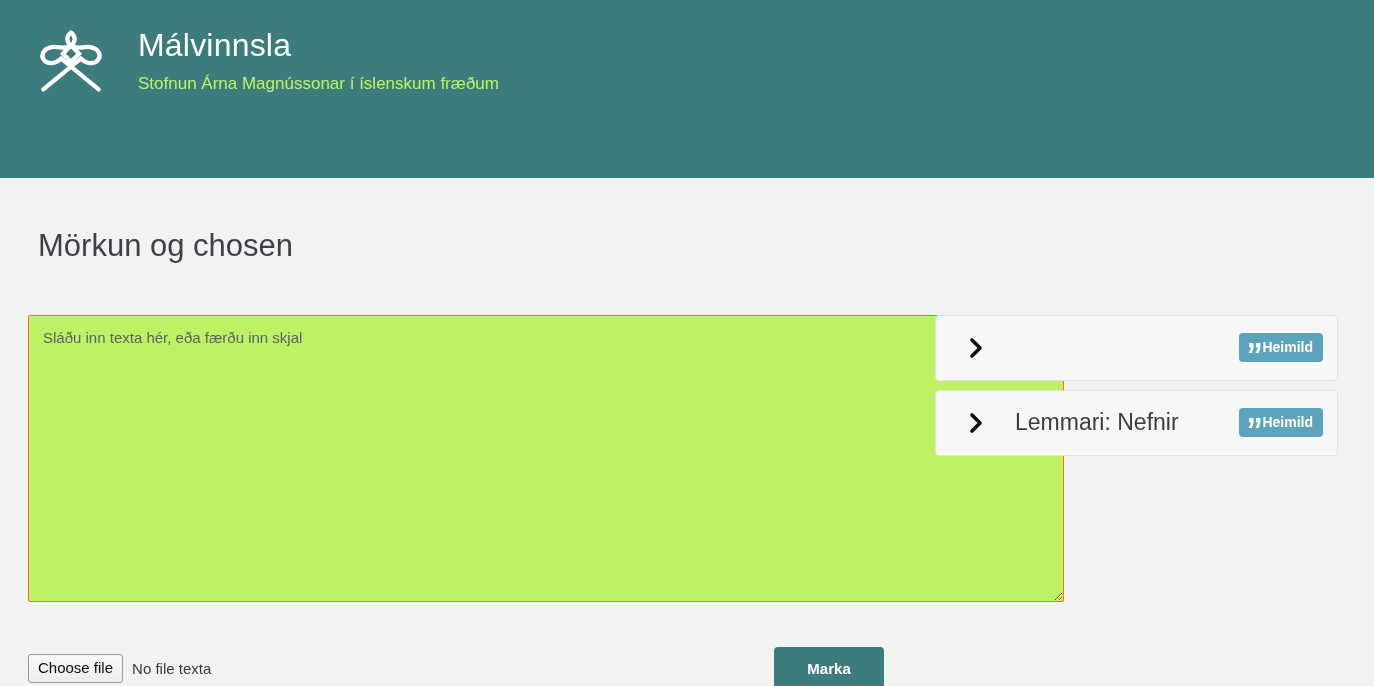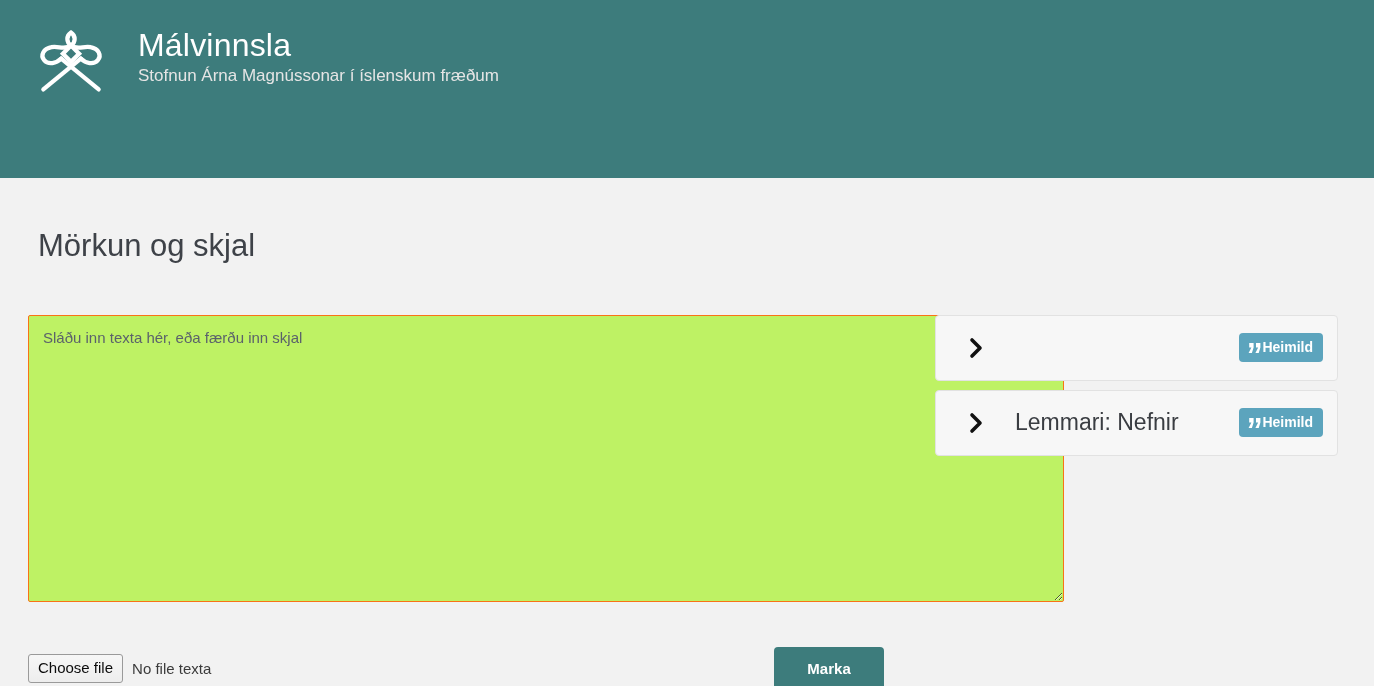--- a/index.html
+++ b/index.html
@@ -31,25 +31,25 @@
   }
   .brand-text { margin-left: 26px; padding-top: 4px; }
   .brand-title {
     color: #ffffff;
     font-size: 32px;
     font-weight: 400;
     line-height: 38px;
     letter-spacing: .2px;
   }
   .brand-sub {
-    color: #e5e5e5;
+    color: #bef264;
     font-size: 17px;
     font-weight: 400;
     line-height: 24px;
-    margin-top: 0;
+    margin-top: 8px;
   }
 
   .navbar {
     position: absolute;
     left: 0; right: 0;
     top: 133px;
     height: 28px;
     padding: 0 48px 0 148px;
     display: flex;
     align-items: center;
@@ -225,21 +225,21 @@
       <div class="brand-title">Málvinnsla</div>
       <div class="brand-sub">Stofnun Árna Magnússonar í íslenskum fræðum</div>
     </div>
   </div>
 
 
 </div>
 
 <div class="main">
 
-  <h1 class="page-title">Mörkun og skjal</h1>
+  <h1 class="page-title">Mörkun og chosen</h1>
 
   <div class="content">
 
     <div class="left-col">
 
       <textarea class="text-area" placeholder="Sláðu inn texta hér, eða færðu inn skjal" style=""></textarea>
 
       <div class="bottom-row">
         <span class="file-input-wrap">
           <button class="file-btn">Choose file</button>

